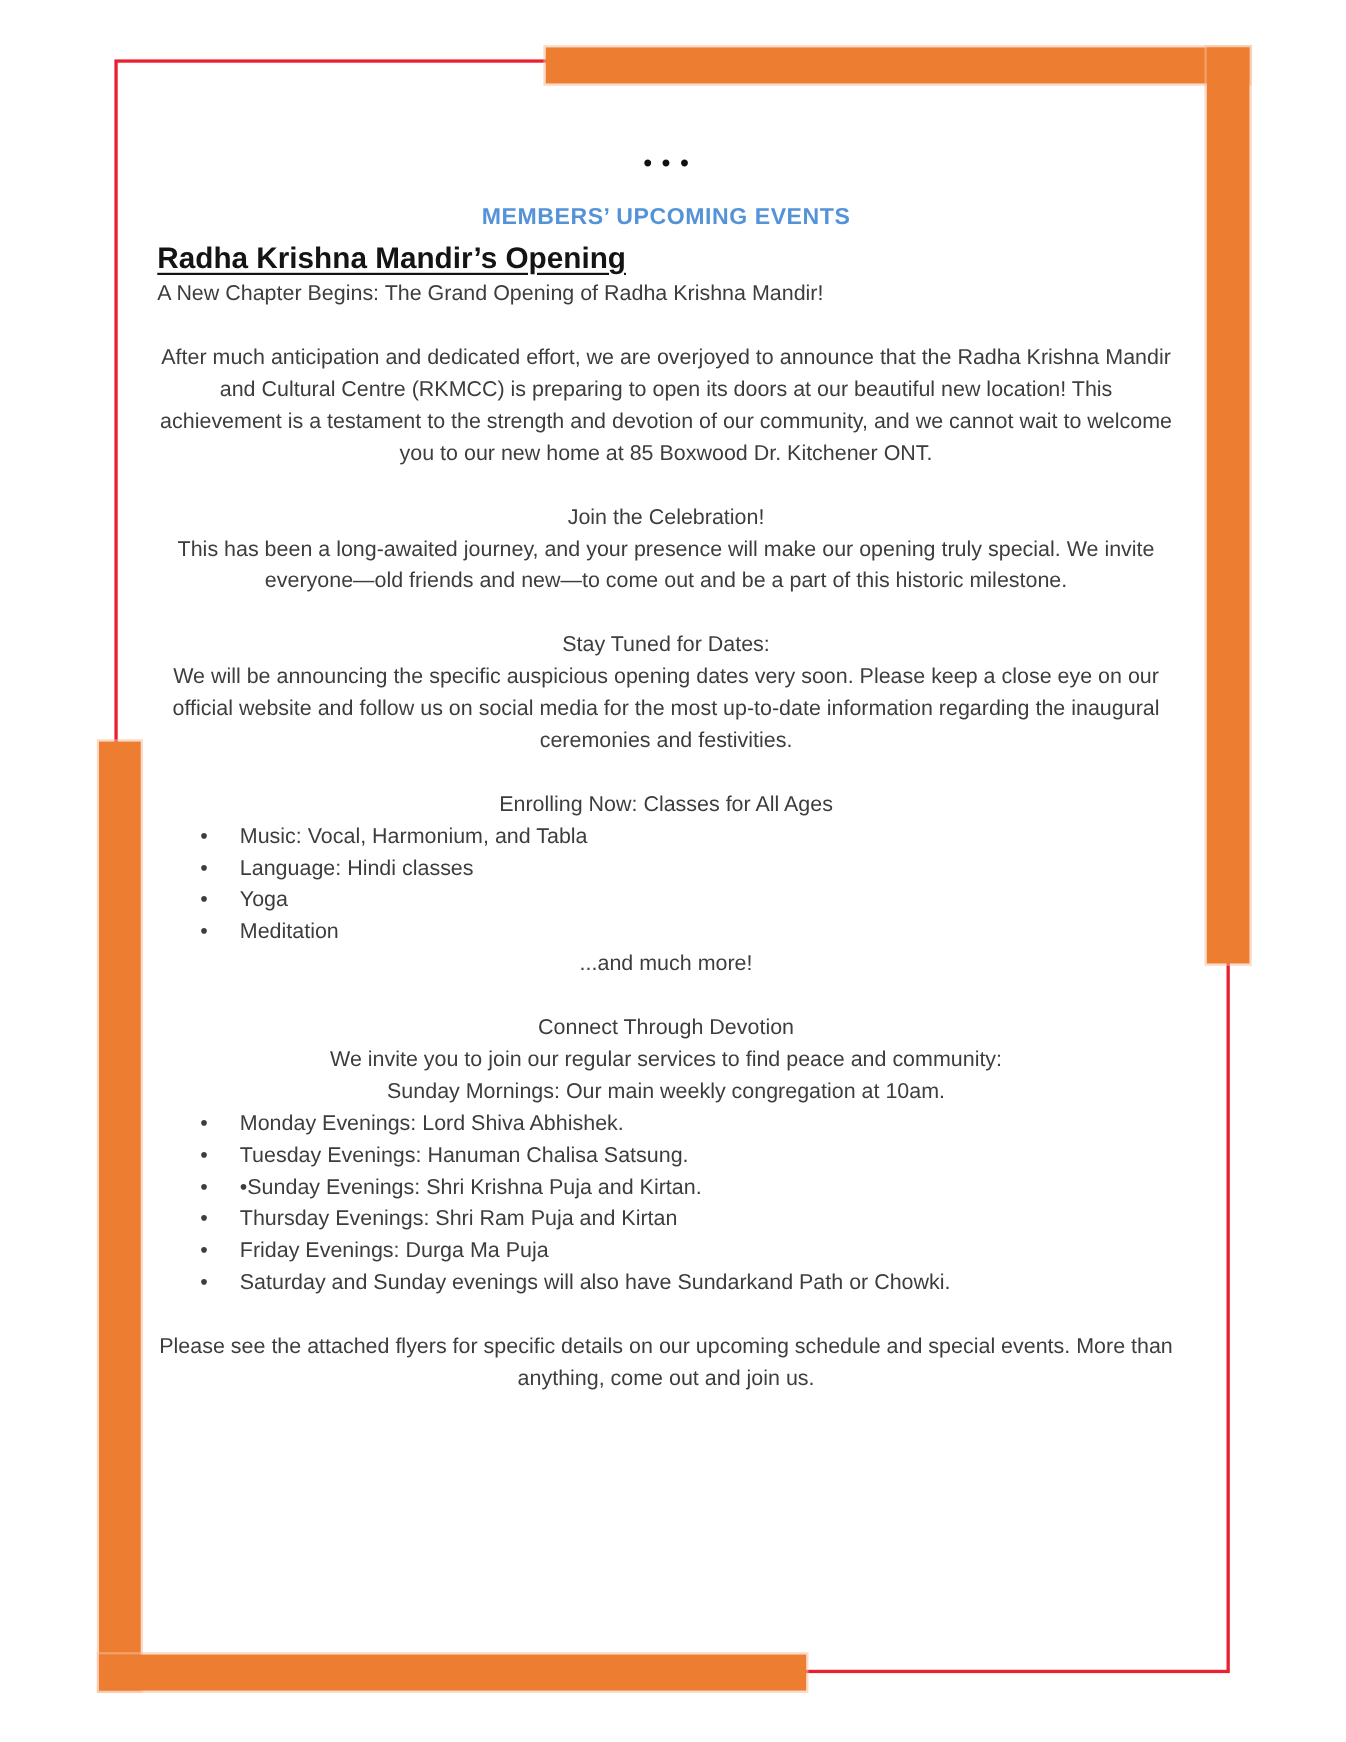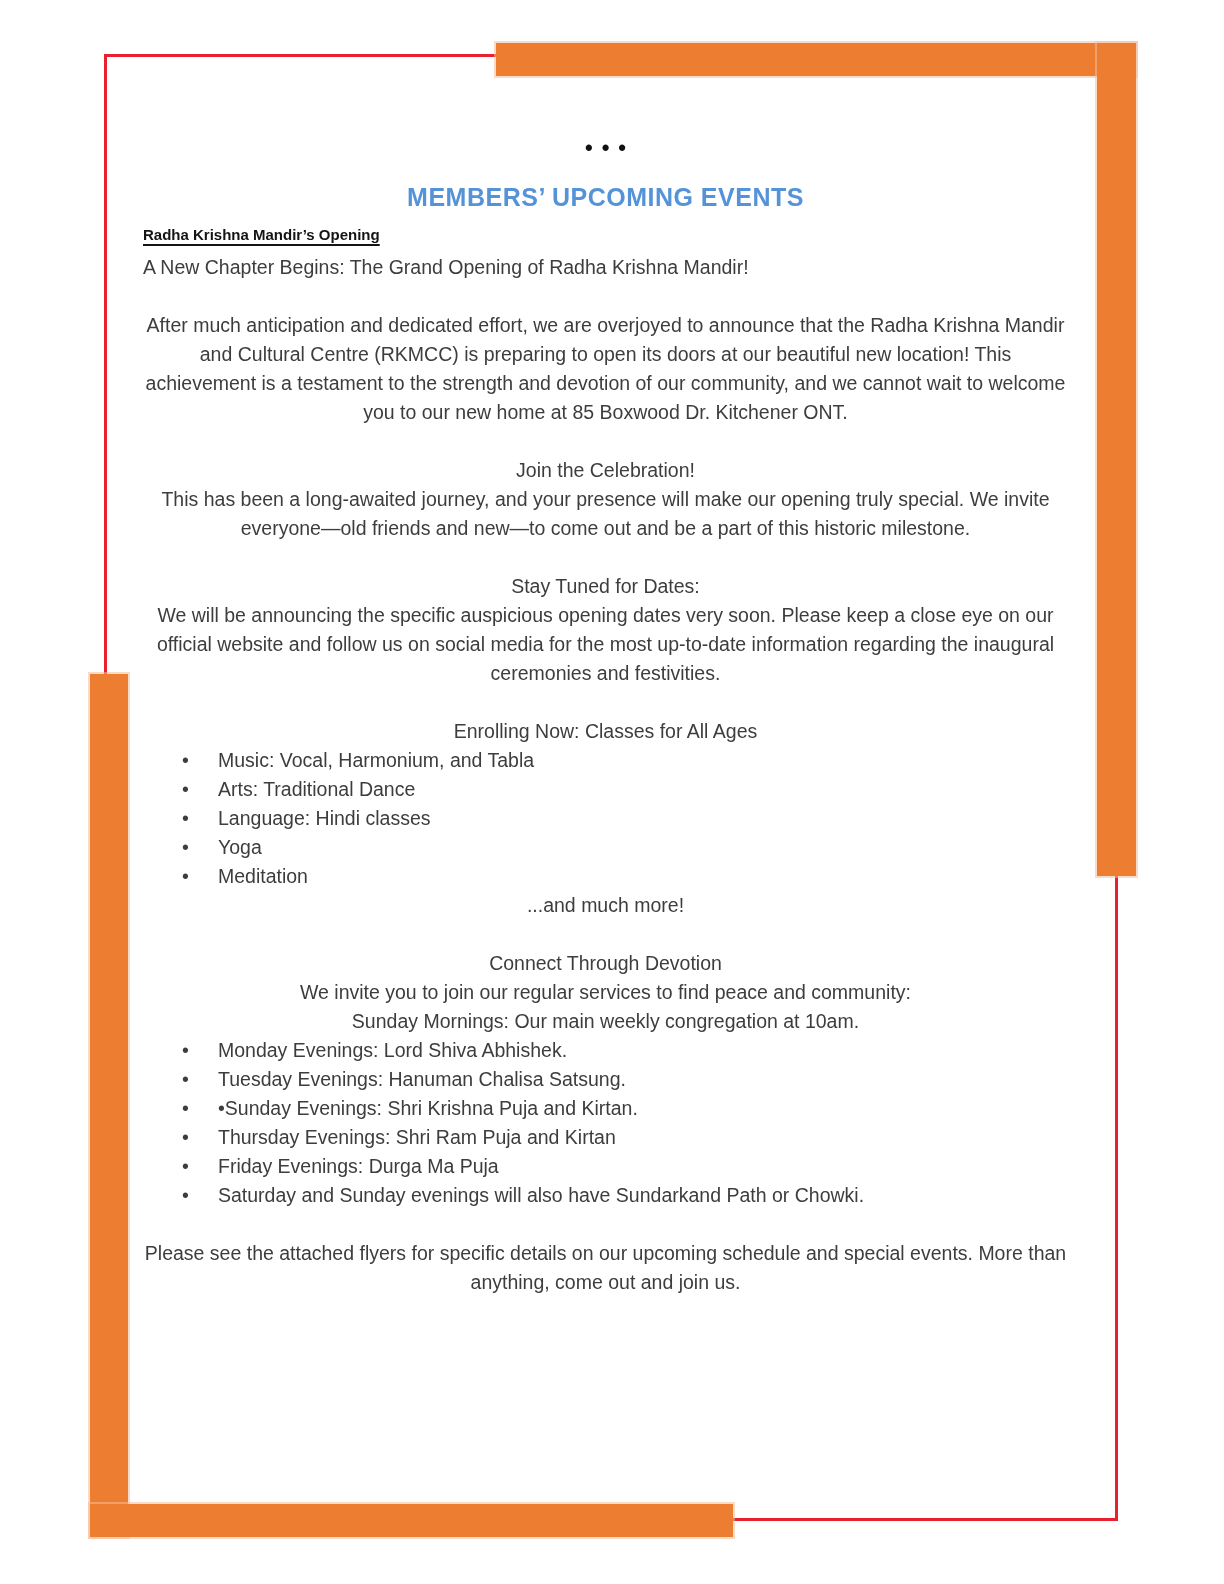--- a/index.html
+++ b/index.html
@@ -49,29 +49,29 @@
     color: #111111;
     letter-spacing: 9px;
     text-indent: 9px;
     line-height: 20px;
   }
   .main-title {
     margin-top: 23px;
     text-align: center;
     color: #5593D8;
     font-weight: bold;
-    font-size: 25px;
+    font-size: 21px;
     line-height: 33px;
     letter-spacing: 0.5px;
   }
   .article-title {
     margin-top: 6px;
     color: #141414;
     font-weight: bold;
-    font-size: 15px;
+    font-size: 27px;
     line-height: 30px;
     text-decoration: underline;
     text-decoration-thickness: 2px;
     text-underline-offset: 4px;
   }
   .tagline { margin-top: 3px; }
   .block { margin-top: 29px; }
   .block p { margin: 0; text-align: center; }
   .justify { text-align: justify; }
   ul.bullets {
@@ -119,21 +119,20 @@
 
     <div class="block">
       <p>Stay Tuned for Dates:</p>
       <p class="justify">We will be announcing the specific auspicious opening dates very soon. Please keep a close eye on our official website and follow us on social media for the most up-to-date information regarding the inaugural ceremonies and festivities.</p>
     </div>
 
     <div class="block">
       <p>Enrolling Now: Classes for All Ages</p>
       <ul class="bullets">
         <li>Music: Vocal, Harmonium, and Tabla</li>
-        <li>Arts: Traditional Dance</li>
         <li>Language: Hindi classes</li>
         <li>Yoga</li>
         <li>Meditation</li>
       </ul>
       <p>...and much more!</p>
     </div>
 
     <div class="block">
       <p>Connect Through Devotion</p>
       <p>We invite you to join our regular services to find peace and community:</p>

